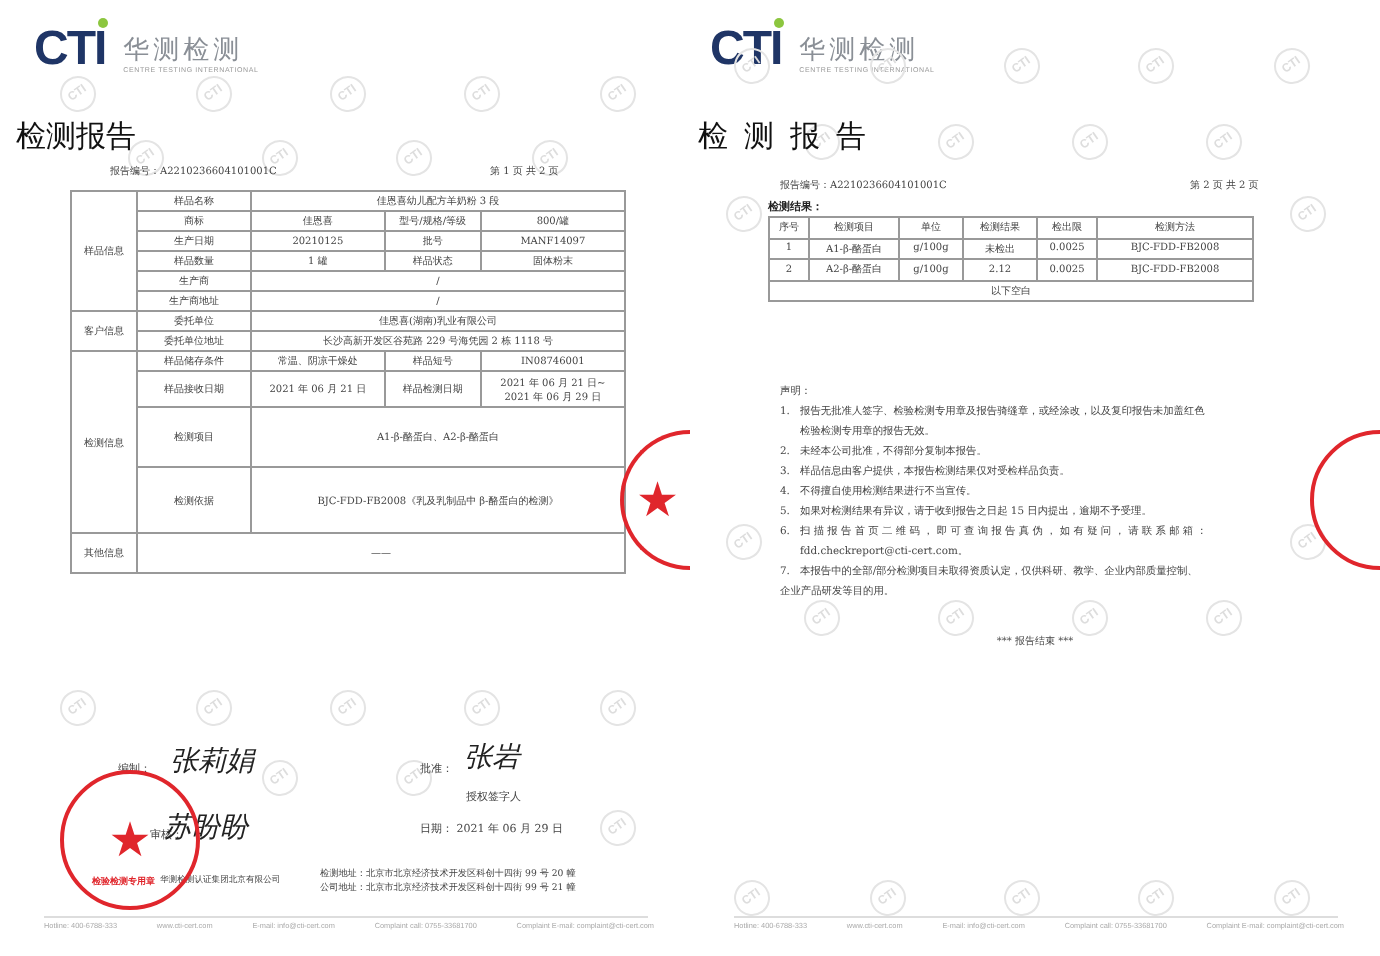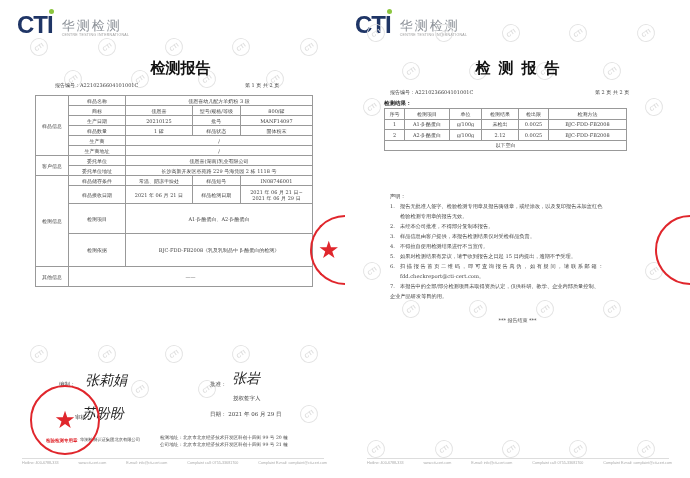--- a/index.html
+++ b/index.html
@@ -12,21 +12,21 @@
   .logo { position: absolute; left: 17px; top: 13px; display: flex; align-items: flex-end; }
   .logo-cti { font-family: "Liberation Sans", sans-serif; font-weight: bold; font-size: 24px; color: #1f3566; letter-spacing: -1px; position: relative; line-height: 24px; }
   .logo-dot { position: absolute; right: -1px; top: -4px; width: 5px; height: 5px; border-radius: 50%; background: #8cc63f; }
   .logo-text { margin-left: 9px; display: flex; flex-direction: column; }
   .logo-cn { font-family: "DejaVu Sans", sans-serif; font-size: 13px; color: #8a8f96; letter-spacing: 2px; line-height: 15px; }
   .logo-en { font-family: "Liberation Sans", sans-serif; font-size: 3.5px; color: #999; letter-spacing: 0.3px; }
 
   .watermark { position: absolute; width: 18px; height: 18px; border: 1px solid #e4e4e4; border-radius: 50%;
                font-family: "Liberation Sans", sans-serif; font-size: 6px; color: #ddd; display:flex; align-items:center; justify-content:center; transform: rotate(-35deg); font-weight:bold; }
 
-  .title { position: absolute; width: 100%; text-align: center; font-weight: bold; color: #111; }
+  .title { position: absolute; width: 100%; text-align: left; font-weight: normal; color: #111; }
   .left .title { top: 59px; font-size: 15px; left: 8px; }
   .right .title { top: 59px; font-size: 15px; letter-spacing: 8px; left: 4px; }
 
   .meta { position: absolute; top: 82px; font-size: 5px; color: #444; }
   .meta.num { left: 55px; }
   .meta.pg { left: 245px; }
   .right .meta.num { left: 45px; top: 89px; }
   .right .meta.pg { left: 250px; top: 89px; }
 
   table { border-collapse: collapse; position: absolute; font-size: 5px; color: #444; }

